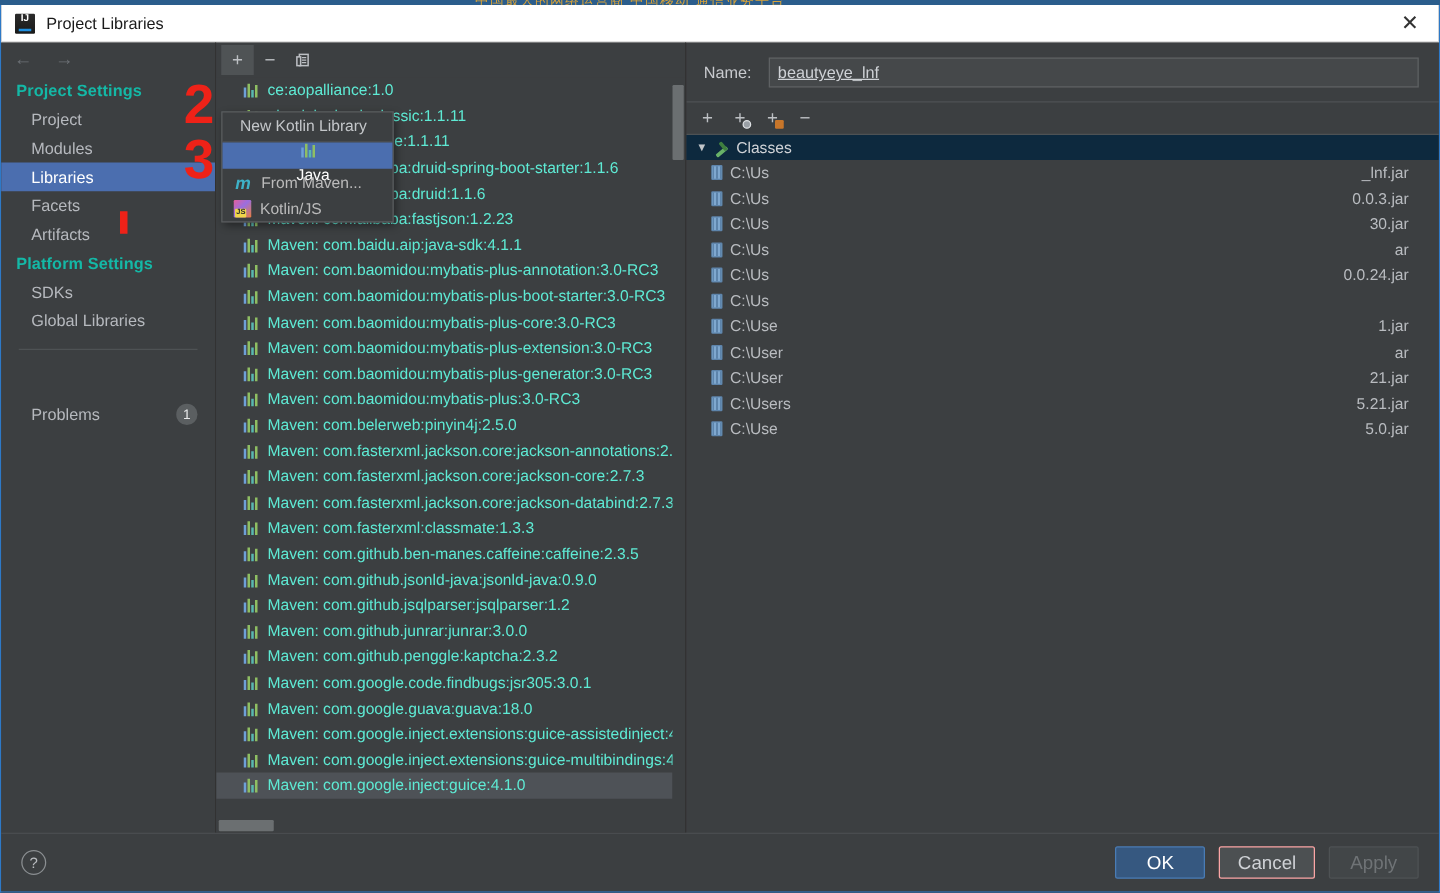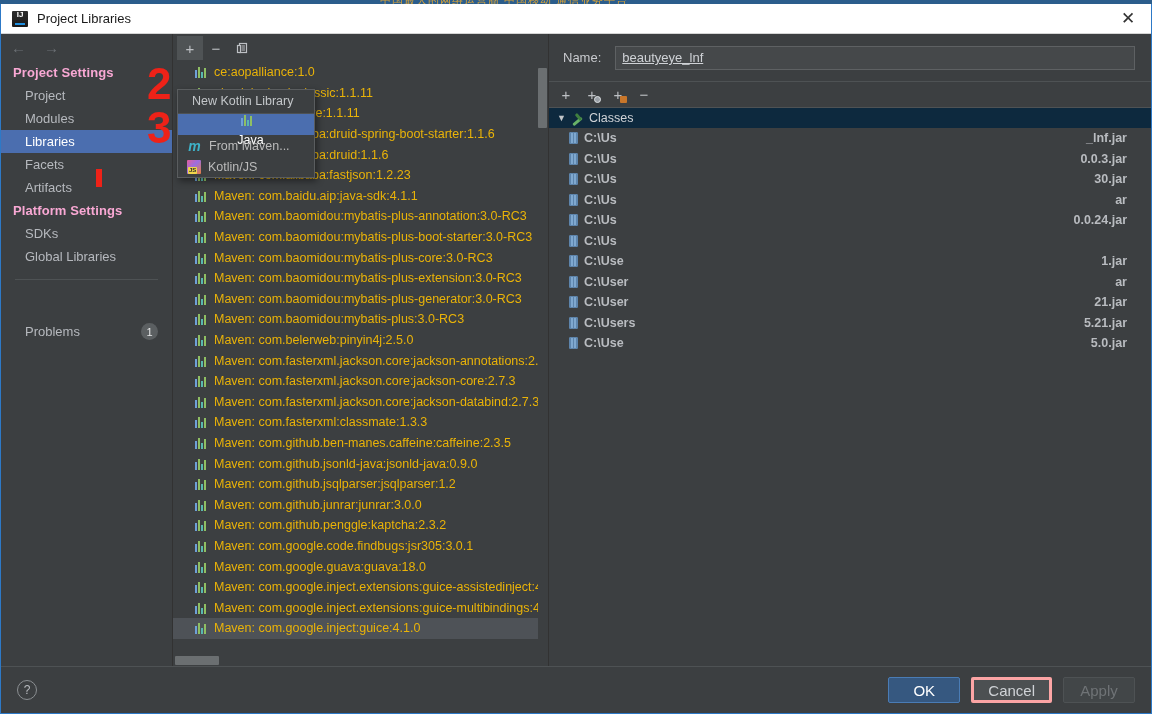--- a/index.html
+++ b/index.html
@@ -67,21 +67,21 @@
   #sidebar {
     width: 172px; flex: none; background: #3c3f41;
     border-right: 1px solid #323232;
     position: relative;
   }
   #nav-arrows {
     height: 27px; display: flex; align-items: center; padding-left: 10px; gap: 18px;
   }
   .nav-arrow { font-size: 15px; color: #6c7075; line-height: 1; cursor: default; }
   .sb-group {
-    font-size: 13px; font-weight: bold; color: #f9a8d4;
+    font-size: 13px; font-weight: bold; color: #14b8a6;
     padding: 4px 0 4px 12px; letter-spacing: .1px;
   }
   .sb-item {
     font-size: 13px; color: #b6b9be; height: 23px;
     display: flex; align-items: center; padding-left: 24px; cursor: default;
   }
   .sb-item.selected { background: #4b6eaf; color: #ffffff; }
   .sb-sep {
     height: 1px; background: #4e5254; margin: 11px 14px 11px 14px;
   }
@@ -114,21 +114,21 @@
 
   #lib-list-wrap {
     flex: 1 1 auto; position: relative; overflow: hidden; background: #3c3f41;
   }
   #lib-list {
     position: absolute; inset: 0 10px 11px 0;
     overflow: hidden;
   }
   .lib-row {
     height: 20.6px; display: flex; align-items: center; padding-left: 22px;
-    font-size: 12.5px; color: #eab308; white-space: nowrap; cursor: default;
+    font-size: 12.5px; color: #5eead4; white-space: nowrap; cursor: default;
   }
   .lib-row.sel-bottom { background: #4e5257; }
   .libicon {
     width: 13px; height: 12px; margin-right: 6px; flex: none;
     display: flex; align-items: flex-end; gap: 1px;
   }
   .libicon i { display: block; width: 2px; }
   .libicon i:nth-child(1) { height: 8px;  background: #6ea0d8; }
   .libicon i:nth-child(2) { height: 11px; background: #8fbf63; }
   .libicon i:nth-child(3) { height: 6px;  background: #59b8b0; }
@@ -226,21 +226,20 @@
     background: #69b268; transform: rotate(-40deg); border-radius: 1px;
   }
   .hammer::after {
     content: ""; position: absolute; left: 6px; top: 1px; width: 3px; height: 8px;
     background: #3f7f3f; transform: rotate(-40deg); border-radius: 1px;
   }
   .jar-row {
     height: 20.5px; display: flex; align-items: center; padding-left: 20px;
     font-size: 12.5px; color: #b9bcc0; white-space: nowrap; cursor: default;
     position: relative;
-    font-weight: bold;
   }
   .jaricon {
     width: 9px; height: 12px; flex: none; margin-right: 6px;
     background: #7fa8cf; border: 1px solid #5d84ab;
     background-image: repeating-linear-gradient(to right,#5d84ab 0 1px,transparent 1px 3px);
     border-radius: 1px;
   }
   .jar-suffix { margin-left: auto; padding-right: 24px; }
 
   
@@ -255,21 +254,21 @@
     display: flex; align-items: center; justify-content: center; cursor: default;
   }
   #btn-group { margin-left: auto; display: flex; gap: 11px; }
   .dlg-btn {
     min-width: 72px; height: 26px; padding: 0 14px;
     font-size: 15px; border-radius: 2px; cursor: default;
     display: flex; align-items: center; justify-content: center;
     font-family: "Liberation Sans", sans-serif;
   }
   .dlg-btn.primary { background: #365880; border: 1px solid #4a7cb5; color: #ffffff; }
-  .dlg-btn.normal  { background: #4c5052; border: 3px solid #fca5a5; color: #cfd2d6; }
+  .dlg-btn.normal  { background: #4c5052; border: 1px solid #fca5a5; color: #cfd2d6; }
   .dlg-btn.disabled{ background: #424648; border: 1px solid #4e5254; color: #6f7376; }
 
   
   .annot {
     position: absolute; color: #ee2218; font-weight: bold; z-index: 60;
     font-family: "Liberation Sans", sans-serif; line-height: 1;
     pointer-events: none;
   }
   #annot-2 { left: 146px; top: 28px; font-size: 44px; }
   #annot-3 { left: 146px; top: 72px; font-size: 44px; }

